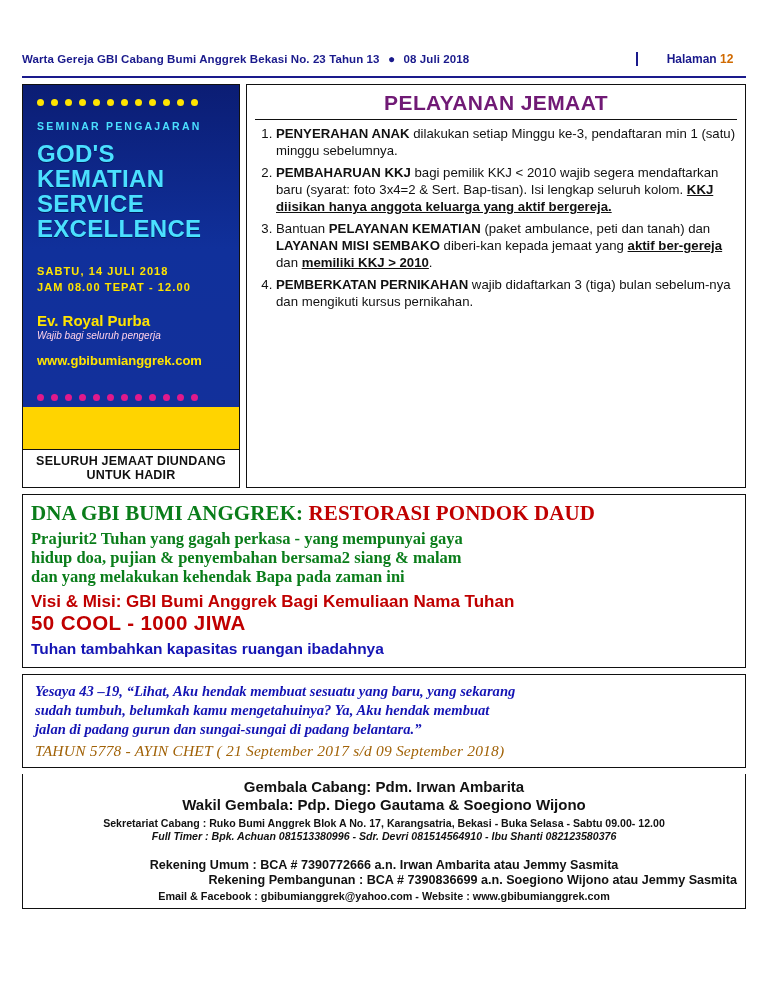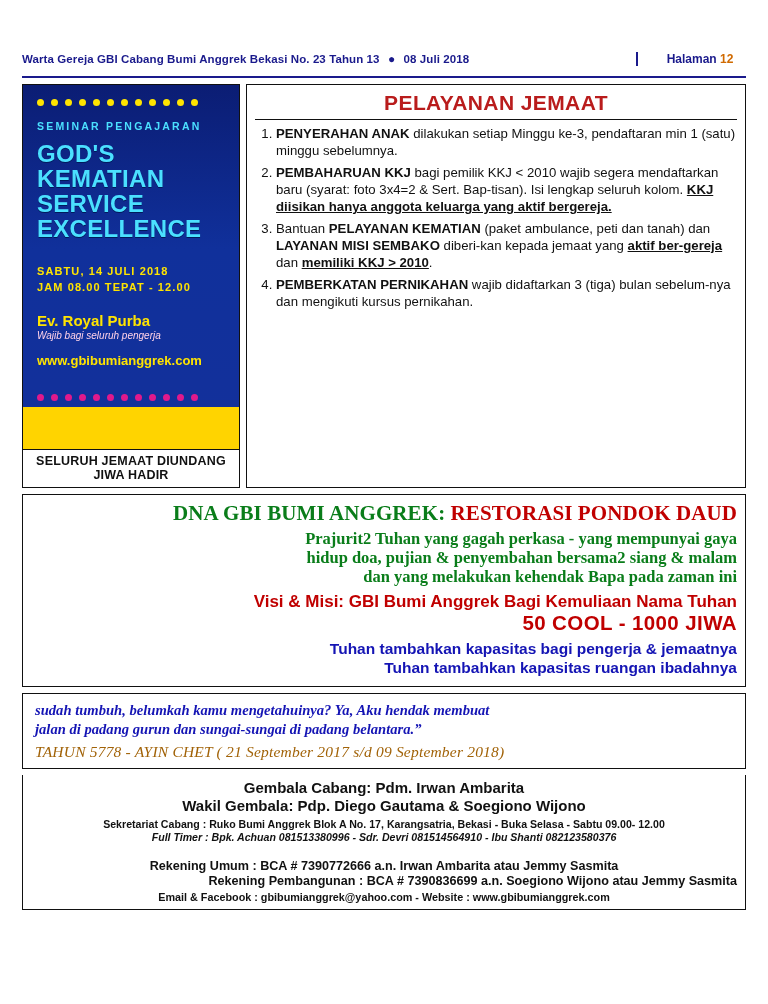--- a/index.html
+++ b/index.html
@@ -181,42 +181,42 @@
     border: 1.5px solid #111;
     padding: 6px 8px 4px 8px;
     display: flex;
     flex-direction: column;
   }
   .ann-title {
     text-align: center;
     font-size: 21px;
     font-weight: bold;
     letter-spacing: .4px;
-    color: #b91c1c;
+    color: #701a75;
     border-bottom: 1.5px solid #111;
     padding-bottom: 4px;
     margin-bottom: 5px;
   }
   ol.ann-list {
     margin: 0;
     padding-left: 21px;
     font-size: 13.2px;
     line-height: 1.29;
     color: #111;
   }
   ol.ann-list > li { margin-bottom: 5px; }
   .u { text-decoration: underline; }
   .b { font-weight: bold; }
 
   
   .dna {
     margin-top: 6px;
     border: 1.5px solid #111;
     padding: 6px 8px 8px;
-    text-align: right;
+    text-align: left;
   }
   .dna-title {
     font-family: "Liberation Serif", serif;
     font-size: 21px;
     font-weight: bold;
     color: #0a7d1a;
     letter-spacing: .1px;
   }
   .dna-title .red { color: #c00000; }
   .dna-poem {
@@ -356,21 +356,21 @@
         </div>
         <div class="flyer-right">
           <div class="photo-bg"></div>
           <div class="banner-text">
             <div>pemberitaan tentang penebusan oleh Tuhan yang tidak pernah</div>
             <div class="verse">Yesaya 48:18</div>
           </div>
 
         </div>
       </div>
-      <div class="flyer-caption">SELURUH JEMAAT DIUNDANG JIWA HADIR</div>
+      <div class="flyer-caption">SELURUH JEMAAT DIUNDANG UNTUK HADIR</div>
     </div>
 
     <div class="ann">
       <div class="ann-title">PELAYANAN JEMAAT</div>
       <ol class="ann-list" id="ann-list">
           <li><span class="b">PENYERAHAN ANAK</span><span> dilakukan setiap Minggu ke-3, pendaftaran min 1 (satu) minggu sebelumnya.</span></li>
           <li><span class="b">PEMBAHARUAN KKJ</span><span> bagi pemilik KKJ &lt; 2010 wajib segera mendaftarkan baru (syarat: foto 3x4=2 &amp; Sert. Bap-tisan). Isi lengkap seluruh kolom. </span><span class="b u">KKJ diisikan hanya anggota keluarga yang aktif bergereja.</span></li>
           <li><span>Bantuan </span><span class="b">PELAYANAN KEMATIAN</span><span> (paket ambulance, peti dan tanah) dan </span><span class="b">LAYANAN MISI SEMBAKO</span><span> diberi-kan  kepada jemaat yang </span><span class="b u">aktif ber-gereja</span><span> dan </span><span class="b u">memiliki KKJ &gt; 2010</span><span>.</span></li>
           <li><span class="b">PEMBERKATAN PERNIKAHAN</span><span> wajib didaftarkan 3 (tiga) bulan sebelum-nya dan mengikuti kursus pernikahan.</span></li>
         </ol>
@@ -382,27 +382,27 @@
       <span>DNA GBI BUMI ANGGREK: </span><span class="red">RESTORASI PONDOK DAUD</span>
     </div>
     <div class="dna-poem">
       <div>Prajurit2 Tuhan yang gagah  perkasa - yang mempunyai gaya</div>
       <div>hidup doa, pujian &amp; penyembahan bersama2 siang &amp; malam</div>
       <div>dan yang melakukan kehendak Bapa pada zaman ini</div>
     </div>
     <div class="visi">Visi &amp; Misi: GBI Bumi Anggrek Bagi Kemuliaan Nama Tuhan</div>
     <div class="cool">50 COOL - 1000 JIWA</div>
     <div class="tambah">
-      <div>Tuhan tambahkan kapasitas bagi pengerja &amp; jemaatnya</div>
       <div>Tuhan tambahkan kapasitas ruangan ibadahnya</div>
     </div>
   </div>
 
   <div class="verseblock">
     <div class="verse-text">
+      <div>Yesaya 43 –19, “Lihat, Aku hendak membuat sesuatu yang baru, yang sekarang</div>
       <div>sudah tumbuh, belumkah kamu mengetahuinya? Ya, Aku hendak membuat</div>
       <div>jalan di padang gurun dan sungai-sungai di padang belantara.”</div>
     </div>
     <div class="verse-year">TAHUN 5778 - AYIN CHET ( 21 September 2017 s/d 09 September 2018)</div>
   </div>
 
   <div class="footer">
     <div class="f1">Gembala Cabang: Pdm. Irwan Ambarita</div>
     <div class="f2">Wakil Gembala: Pdp. Diego Gautama &amp; Soegiono Wijono</div>
     <div class="f3">Sekretariat Cabang : Ruko Bumi Anggrek  Blok A No. 17,  Karangsatria, Bekasi - Buka Selasa - Sabtu 09.00- 12.00</div>

